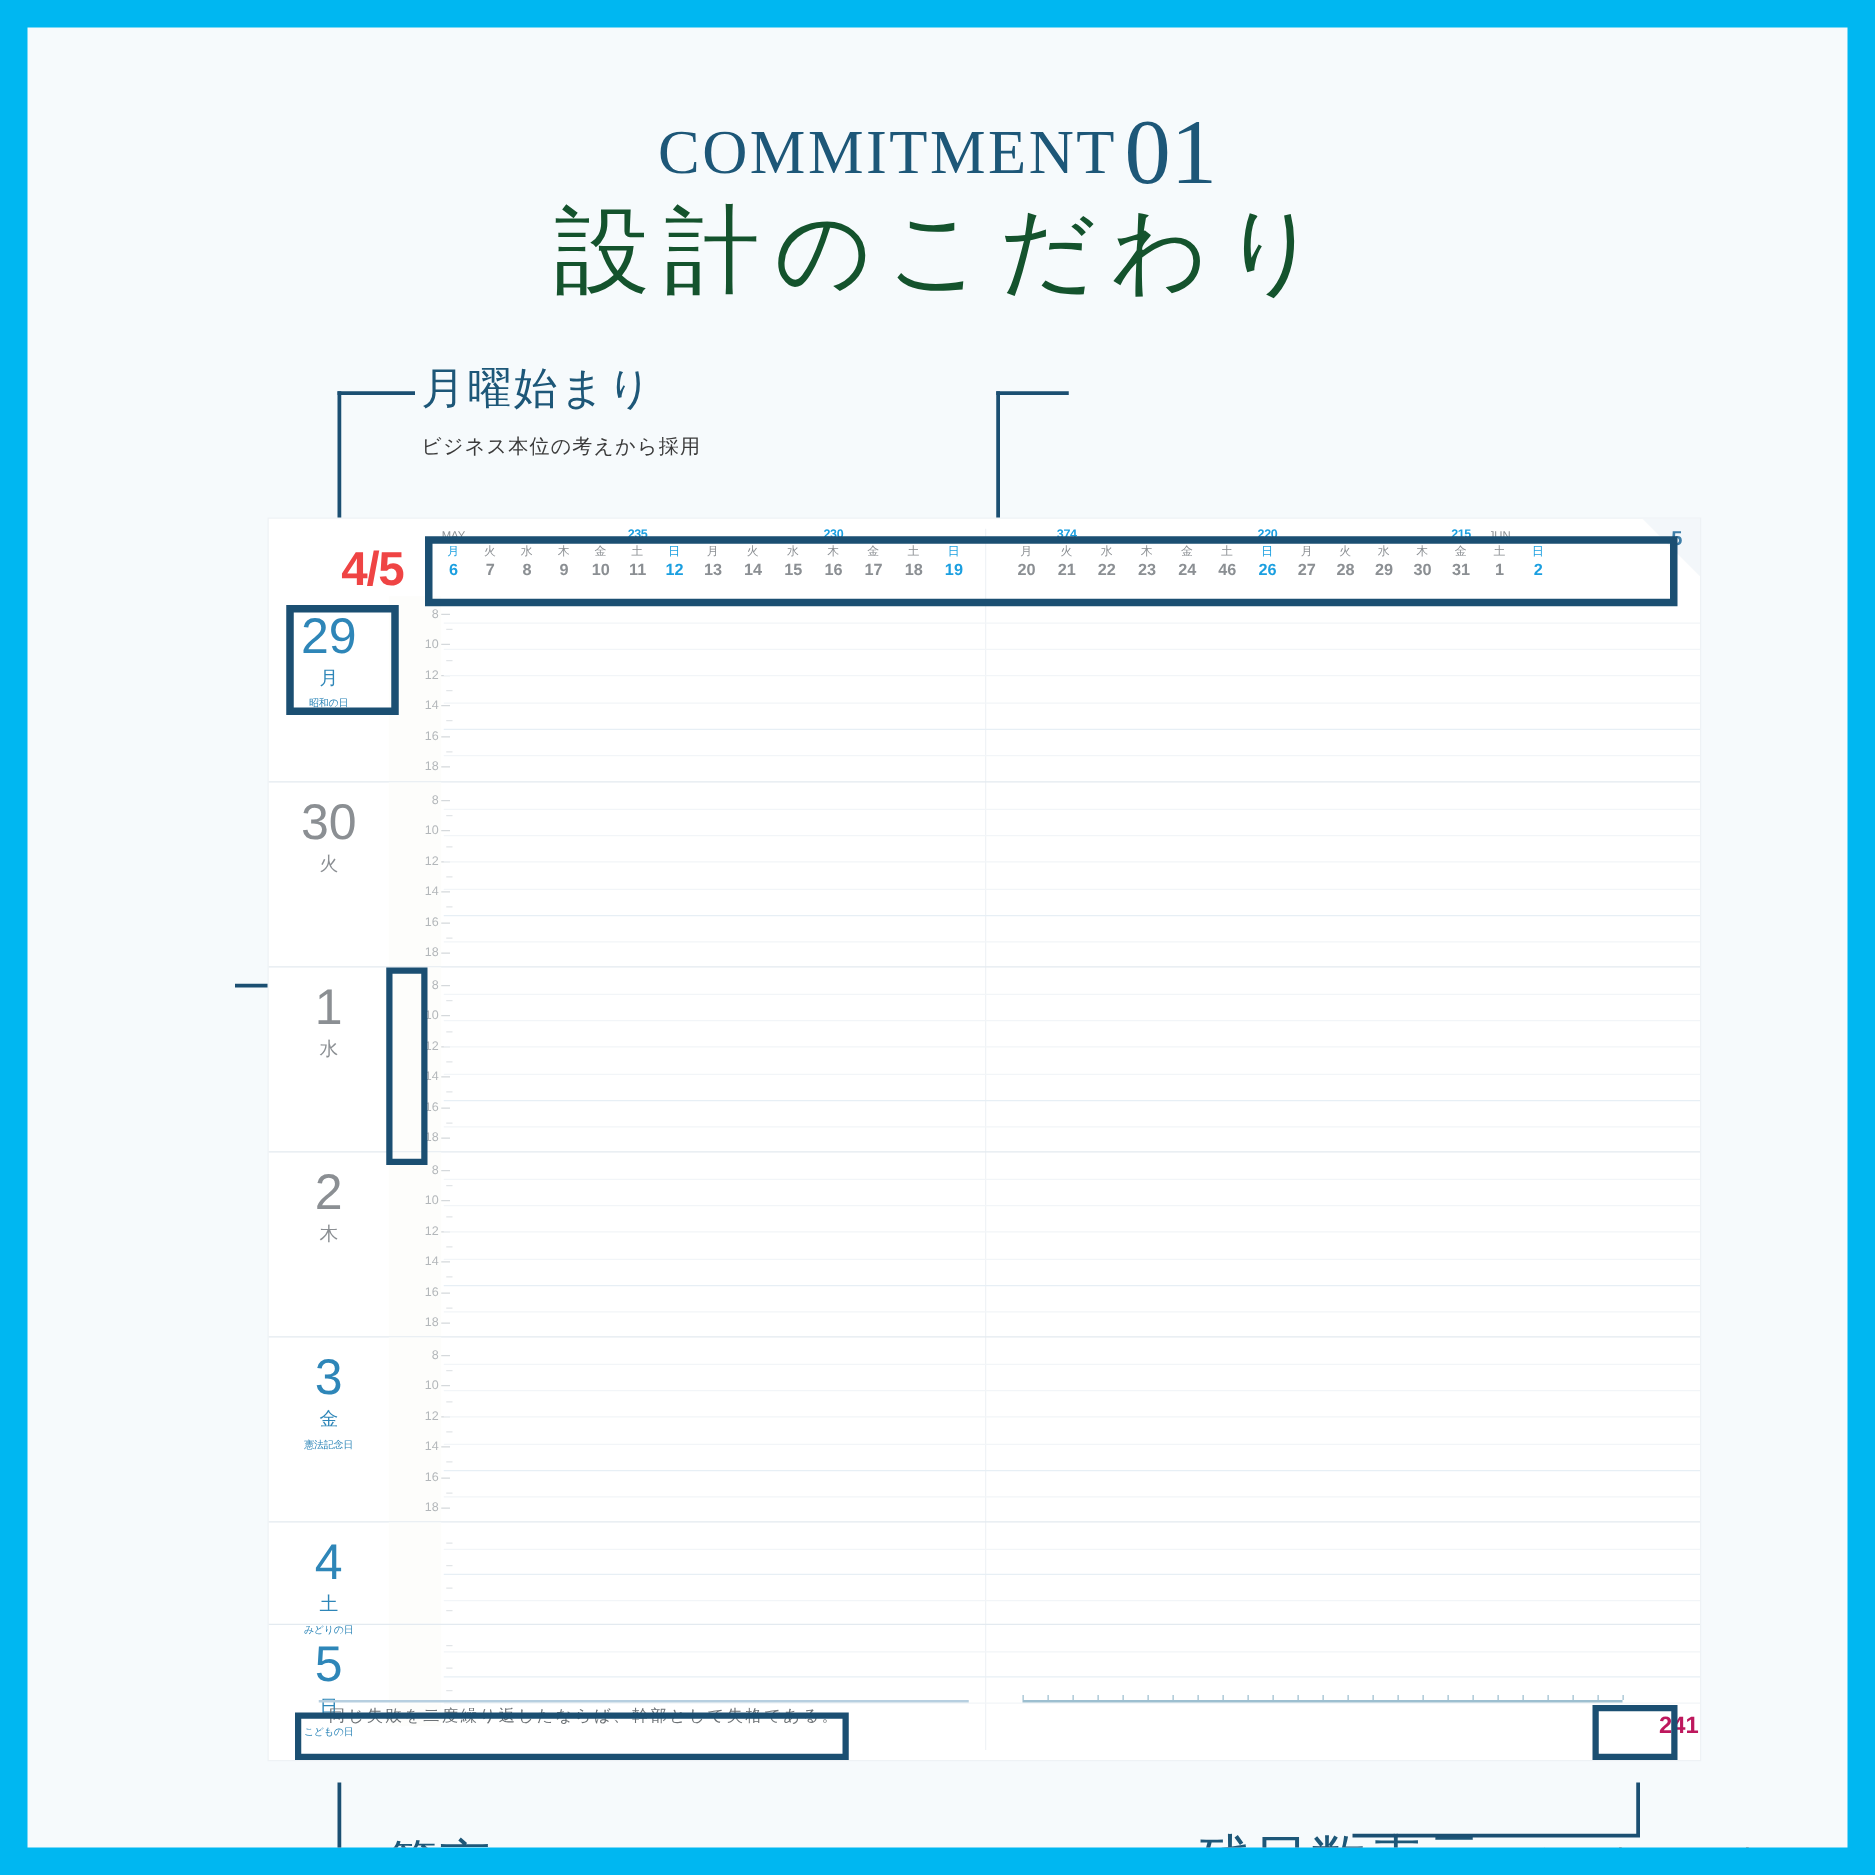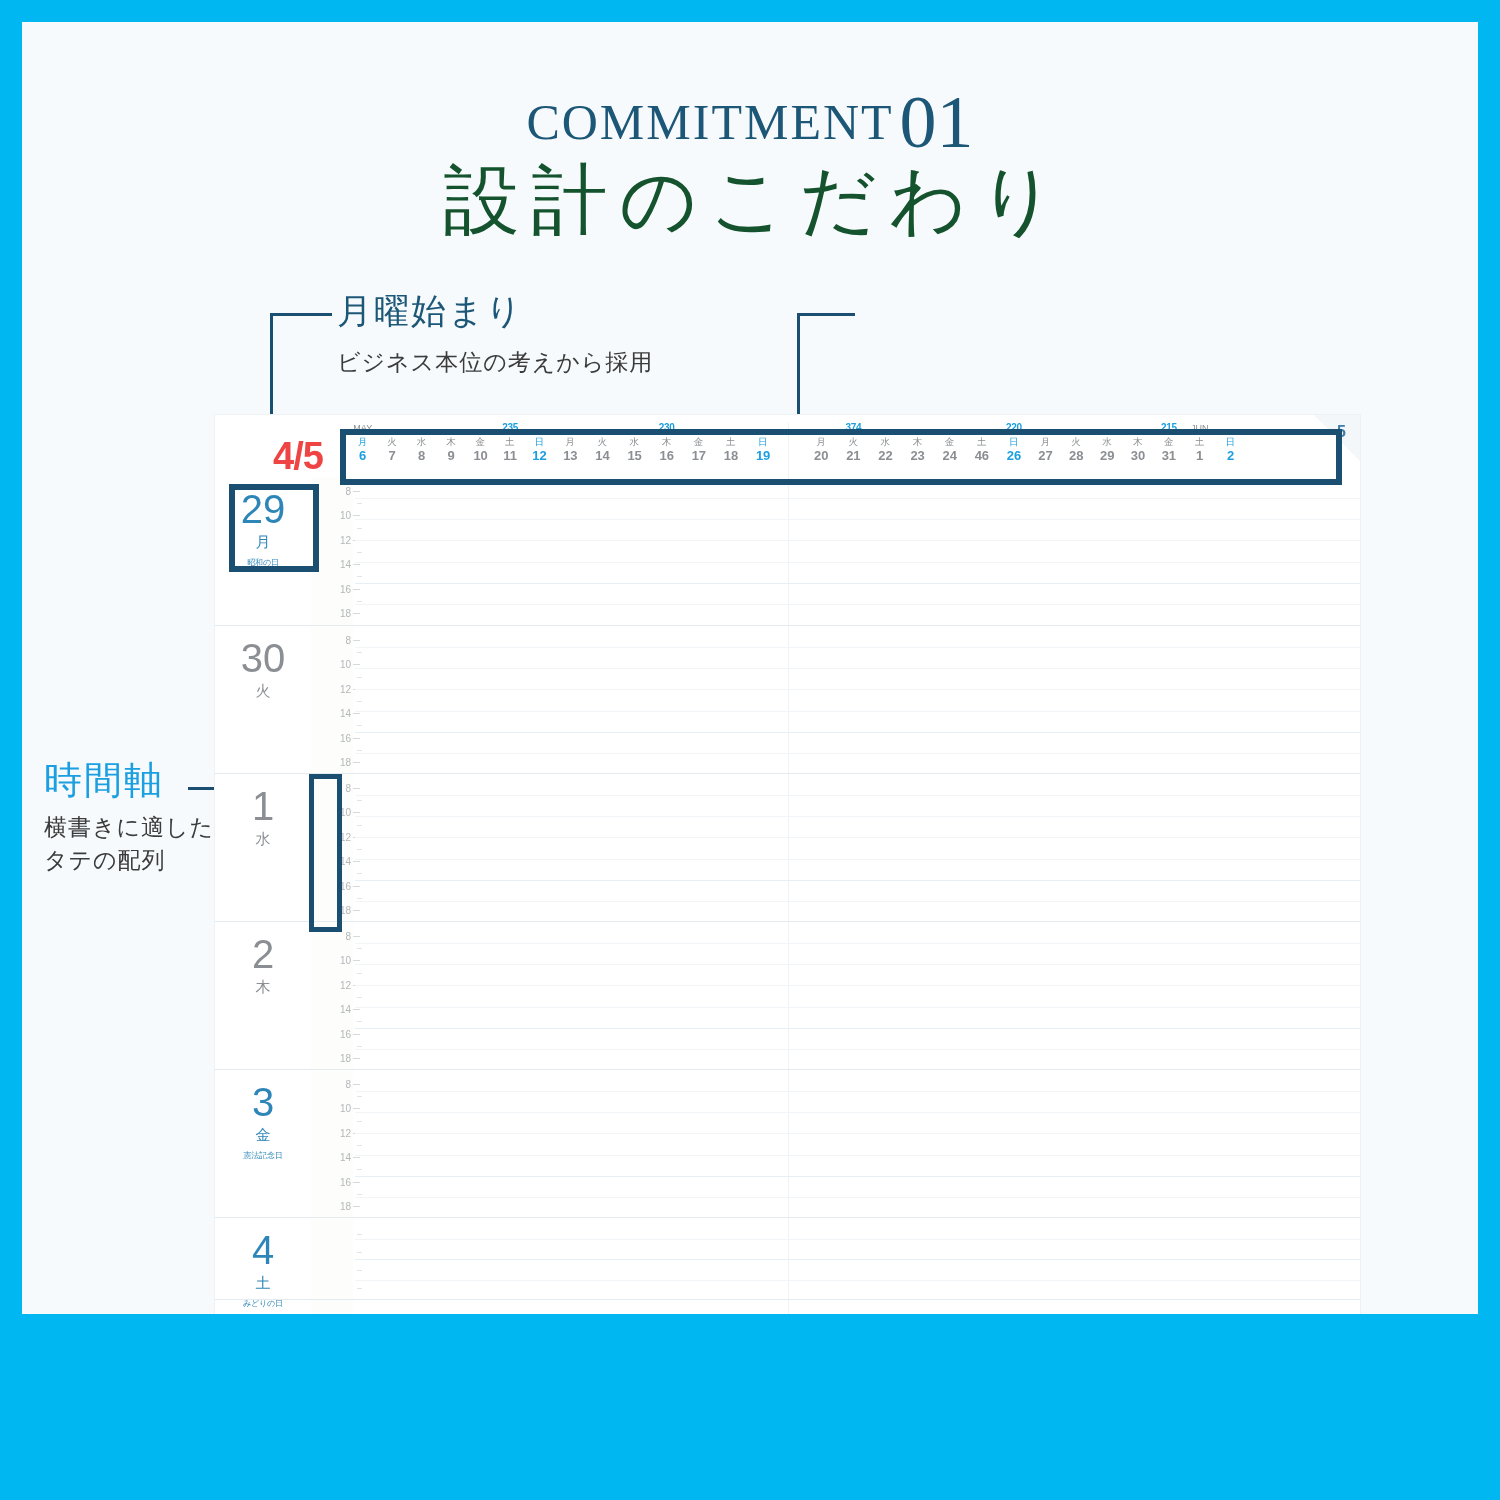--- a/index.html
+++ b/index.html
@@ -6,21 +6,21 @@
   html, body { width: 1500px; height: 1500px; }
   body {
     font-family: "Liberation Sans", "DejaVu Sans", sans-serif;
     background: #00b7f1;
     position: relative;
     overflow: hidden;
   }
   #stage {
     position: absolute;
     left: 22px; top: 22px;
-    width: 1456px; height: 1292px;
+    width: 1456px; height: 1456px;
     background: #f6fafc;
     overflow: hidden;
   }
 
   
   .headline {
     position: absolute; left: 0; top: 55px; width: 100%;
     text-align: center;
     font-family: "Liberation Serif", "DejaVu Serif", serif;
     color: #1d5778;
@@ -39,21 +39,21 @@
     text-indent: 12px;
   }
 
   
   .callout { position: absolute; }
   .callout .ctitle {
     font-size: 35px; color: #1d5778; letter-spacing: 2px;
     white-space: nowrap; line-height: 1.1;
   }
   .callout .cdesc {
-    font-size: 23px; color: #3b3b3b; letter-spacing: 1px;
+    font-size: 16px; color: #3b3b3b; letter-spacing: 1px;
     white-space: nowrap; margin-top: 16px;
   }
   .callout.alt .ctitle { color: #1b9fe0; }
 
   
   .leader { position: absolute; background: transparent; }
   .leader .h { position: absolute; background: #1b4f72; height: 3px; }
   .leader .v { position: absolute; background: #1b4f72; width: 3px; }
 
   
@@ -180,25 +180,20 @@
   <div class="leader">
     <div class="h" style="left:248px; top:291px; width:62px;"></div>
     <div class="v" style="left:248px; top:291px; height:190px;"></div>
   </div>
 
   <div class="leader">
     <div class="h" style="left:775px; top:291px; width:58px;"></div>
     <div class="v" style="left:775px; top:291px; height:135px;"></div>
   </div>
 
-  <div class="callout alt" style="left:22px; top:738px;">
-    <div class="ctitle" style="font-size:38px;">時間軸</div>
-    <div class="cdesc" style="margin-top:10px;">横書きに適した</div>
-    <div class="cdesc" style="margin-top:2px;">タテの配列</div>
-  </div>
   <div class="leader">
     <div class="h" style="left:166px; top:765px; width:152px;"></div>
   </div>
 
   <div class="callout" style="left:288px; top:1447px;">
     <div class="ctitle" style="font-size:40px; display:inline-block; vertical-align:middle;">箴言</div>
     <div class="cdesc" style="display:inline-block; vertical-align:middle; margin:0 0 0 18px; font-size:25px;">ビジネスの中で使える教訓や金言を掲載</div>
   </div>
   <div class="leader">
 

